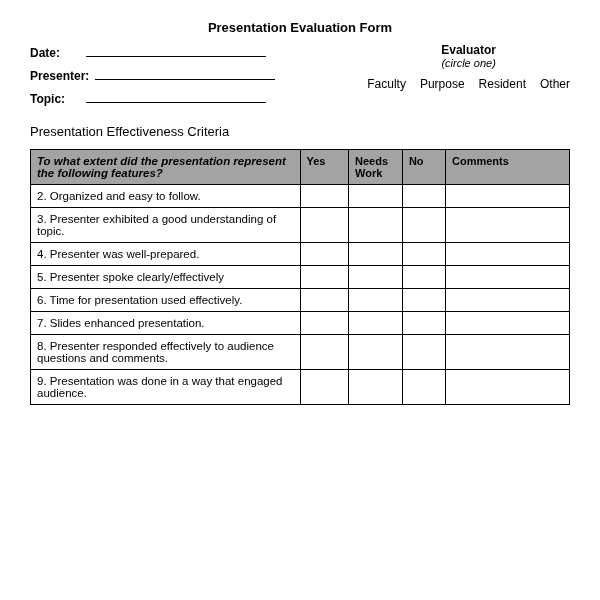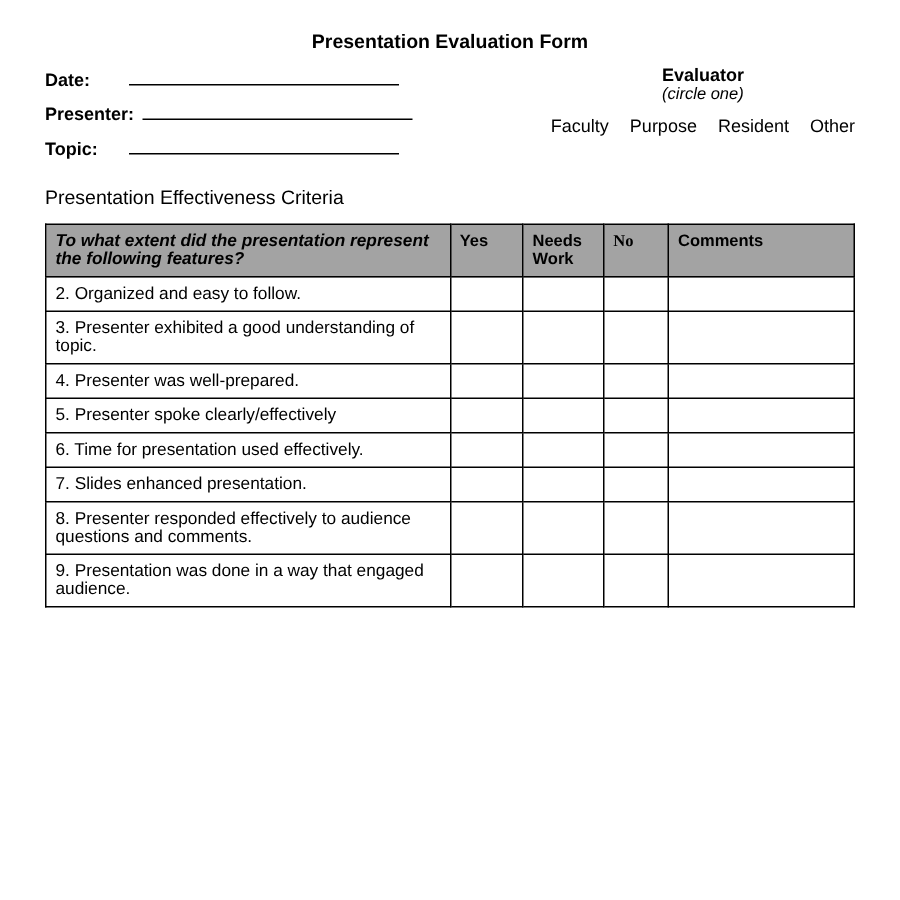--- a/index.html
+++ b/index.html
@@ -91,21 +91,21 @@
       font-size: 11px;
     }
     .criteria-col {
       width: 50%;
     }
     .yes-col, .no-col, .comments-col, .needs-col {
       text-align: center;
     }
     .yes-col { width: 9%; }
     .needs-col { width: 10%; }
-    .no-col { width: 8%; font-family: Liberation Serif, serif; }
+    .no-col { width: 8%; }
     .comments-col { width: 23%; }
     .row-criteria {
       font-size: 11.5px;
     }
   </style>
 </head>
 <body>
 
 <div class="form-title">Presentation Evaluation Form</div>
 

